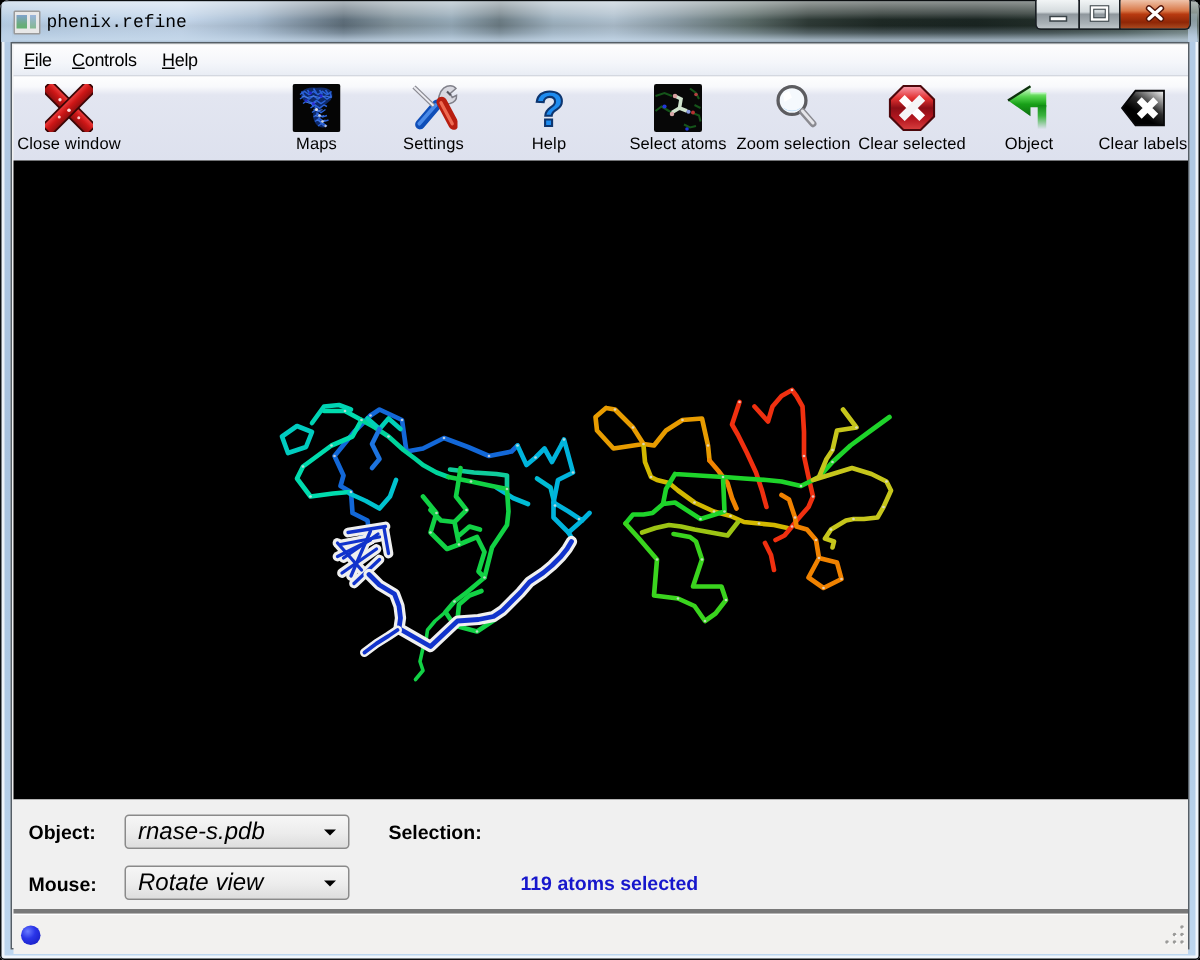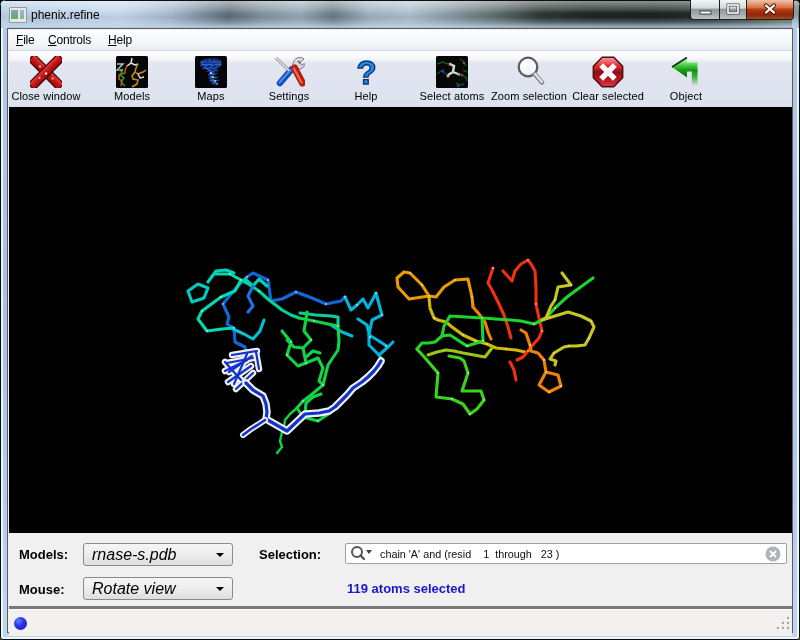--- a/index.html
+++ b/index.html
@@ -3,21 +3,21 @@
 <meta charset="utf-8">
 <style>
 html,body{margin:0;padding:0;}
 body{width:800px;height:640px;overflow:hidden;font-family:"Liberation Sans",sans-serif;background:#000;}
 #win{position:absolute;left:0;top:0;width:800px;height:640px;background:#000;}
 #frame{position:absolute;left:0;top:0;width:800px;height:640px;border-radius:6px 6px 3px 3px;overflow:hidden;
  background:linear-gradient(180deg,#b4cce6 0%,#a8c2de 45%,#aec9e4 70%,#bed7ef 100%);
  box-shadow:inset 0 0 0 1px #0b0e10, inset 0 0 0 3px rgba(252,254,255,.8);}
 
 #titlebar{position:absolute;left:1px;top:1px;width:798px;height:27px;
- background:linear-gradient(90deg,#b2cae2 0px,#c0d4e9 60px,#c6d8ec 120px,#a6bace 170px,#5e6e7a 228px,#84959f 262px,#95a9b7 300px,#6c7c84 332px,#9fb2c0 368px,#aebfcd 408px,#8b9ca6 448px,#5c6c6a 498px,#2e3a36 538px,#1e2925 585px,#1a2522 650px,#222e29 700px,#384842 748px,#586863 778px,#687872 798px);}
+ background:linear-gradient(90deg,#b2cae2 0px,#c0d4e9 60px,#c6d8ec 120px,#a6bace 170px,#5e6e7a 228px,#84959f 262px,#95a9b7 300px,#6c7c84 332px,#9fb2c0 368px,#aebfcd 408px,#8b9ca6 448px,#5c6c6a 498px,#2e3a36 538px,#1e2925 585px,#1a2522 650px,#222e29 700px,#384842 748px,#586863 778px,#687872 798px);font-family:Liberation Mono, monospace;}
 #titlebar .sheen{position:absolute;left:0;top:0;width:100%;height:100%;
  background:linear-gradient(180deg,rgba(255,255,255,.5) 0%,rgba(255,255,255,.2) 30%,rgba(255,255,255,0) 45%,rgba(0,0,0,.06) 60%,rgba(175,195,215,.3) 78%,rgba(196,215,233,.75) 95%,rgba(168,188,208,.8) 100%);}
 #appicon{position:absolute;left:8px;top:6px;width:16px;height:14px;background:#e8e8e8;border:1px solid #9a9a9a;border-radius:1px;}
 #appicon .p1{position:absolute;left:1px;top:2px;width:7px;height:9px;background:linear-gradient(180deg,#7fa2cc,#6aac7c 70%,#62b070);}
 #appicon .p2{position:absolute;left:10px;top:2px;width:4px;height:9px;background:linear-gradient(180deg,#9ab4dc,#84b890);}
 #title{position:absolute;left:30px;top:7px;font-size:12px;color:#000;}
 
 #caps{position:absolute;left:690px;top:0;width:102px;height:20px;}
 .cap{position:absolute;top:0;height:19px;border:1px solid #1a1f24;border-top:none;
  background:linear-gradient(180deg,#f2f5f6 0%,#d4dadd 42%,#8f979d 50%,#a9b1b6 82%,#bfc6ca 100%);}
@@ -105,32 +105,20 @@
       <g stroke="#3c0606" stroke-width="1.2">
        <rect x="-5" y="11.6" width="42" height="8.8" rx="1.5" transform="rotate(45 16 16)" fill="url(#rx)"></rect>
        <rect x="-5" y="11.6" width="42" height="8.8" rx="1.5" transform="rotate(-45 16 16)" fill="url(#rx)"></rect>
       </g>
       <circle cx="10" cy="10.5" r="1.1" fill="#ffd8d8"></circle>
               <circle cx="16" cy="17.5" r="1.2" fill="#ffe0e0"></circle>
       <circle cx="9.5" cy="22" r="1" fill="#ffc8c8"></circle>
               <circle cx="22.5" cy="22.5" r="1" fill="#ffcccc"></circle>
             </svg>
      <div class="lab">Close window</div></div>
-    <div class="tbtn" style="left:88px;"><svg class="ic" viewBox="0 0 32 32">
-      <rect width="32" height="32" rx="1.5" fill="#060606"></rect>
-      <g fill="none" stroke-width="1.5">
-       <path d="M16 2 L15 7 L11 10 M15 7 L19 9 L22 8" stroke="#e4e4e4"></path>
-       <path d="M1 8 L7 8 L1 14 L7 14" stroke="#b8c0b8"></path>
-       <path d="M2 13 L6 16 L4 19 L8 22 L5 26 L9 30" stroke="#1da526"></path>
-       <path d="M11 10 L9 14 L9 17 L3 19 L3 23 L6 25 L5 30" stroke="#c05a10"></path>
-       <path d="M22 8 L20 12 L19 16 L22 18 L27 16 L30 14 M19 16 L16 20 L17 23 L22 24 L21 28 L16 31" stroke="#c89012"></path>
-       <path d="M22 18 L24 22 L28 21" stroke="#d8d8d8"></path>
-      </g>
-            </svg>
-     <div class="lab">Models</div></div>
     <div class="tbtn" style="left:167px;"><svg class="ic" viewBox="0 0 32 32">
       <rect width="32" height="32" rx="1.5" fill="#050505"></rect>
       <path d="M6 5 Q10 1.5 16 2.5 Q23 1.5 26 5 Q28 9 24 12 Q20 15 18 18 Q16.5 22 19.5 25 L23 28.5 Q18 30 15.5 26.5 Q13 23 14 18 Q15 14 11 13 Q5.5 12 6 5 Z" fill="#10307c" opacity=".85"></path>
       <g fill="none" stroke="#2a62d8" stroke-width="1">
        <path d="M5 7 l3 -2 l3 2 l3 -2 l3 2 l3 -2 l3 2 l3 -2"></path>
        <path d="M5 10 l3 -2 l3 2 l3 -2 l3 2 l3 -2 l3 2 l3 -2"></path>
        <path d="M7 13 l3 -2 l3 2 l3 -2 l3 2 l3 -2"></path>
        <path d="M12 16 l3 -2 l3 2 l3 -2 l2 1"></path>
        <path d="M13 19 l3 -2 l3 2 l3 -2"></path>
        <path d="M14 22 l3 -2 l3 2 l3 -1"></path>
@@ -221,20 +209,33 @@
                   <stop offset=".45" stop-color="#3cb440"></stop>
                   <stop offset="1" stop-color="#dde1ee"></stop>
                 </linearGradient>
               </defs>
       <path d="M2 11 L17 1.5 L17 6.2 L27.5 6.2 L27.5 15.5 L17 15.5 L17 21.5 Z" fill="url(#ga)"></path>
       <rect x="21.8" y="14" width="5.7" height="16" fill="url(#gt)"></rect>
       <path d="M2 11 L17 1.5" stroke="#0c300c" stroke-width="1.6"></path>
       <path d="M17 6.2 L27.5 6.2" stroke="#a8f4a8" stroke-width="1.2"></path>
             </svg>
      <div class="lab">Object</div></div>
+    <div class="tbtn" style="left:718px;"><svg class="ic" viewBox="0 0 32 32">
+      <defs>
+                <linearGradient id="bt" x1="1" y1="0" x2="0.2" y2="1">
+                  <stop offset="0" stop-color="#ffffff"></stop>
+                  <stop offset=".18" stop-color="#a8a8a8"></stop>
+                  <stop offset=".45" stop-color="#2c2c2c"></stop>
+                  <stop offset=".7" stop-color="#000000"></stop>
+                </linearGradient>
+              </defs>
+      <path d="M2 16 L11 4.5 L30 4.5 L30 27.5 L11 27.5 Z" fill="url(#bt)" stroke="#08080a" stroke-width="1.2"></path>
+      <path d="M13.5 10.5 L24.5 21.5 M24.5 10.5 L13.5 21.5" stroke="#ffffff" stroke-width="4.6"></path>
+            </svg>
+     <div class="lab">Clear labels</div></div>
    </div>
    <div id="viewport">
     <svg width="784" height="426" viewBox="8 107 784 426" style="position:absolute;left:0;top:0;">
      <g fill="none" stroke-linejoin="round" stroke-linecap="round" stroke-width="3.1">
 
       <path stroke="#1368d8" d="M246 277 L235 288 222 304 228 317 226 324 233 328 234 342 244 347 245 354 240 357"></path>
       <path stroke="#1368d8" d="M246 277 L252 273 267 280 270 301 281 299 295 292 311 298 325 304 340 301 344 297"></path>
       <path stroke="#00dcae" d="M215 274 L229 274 240 280 234 291 220 297 201 311 197 319 206 331 221 329 232 328"></path>
       <path stroke="#00d49c" d="M240 280 L249 285 258 291 268 300 276 306 281 310 290 315 298 318"></path>
       <path stroke="#00c3cf" d="M232 329 L243 334 252 339 259 331 263 320"></path>
@@ -360,37 +361,25 @@
       <circle cx="543" cy="360" r=".9"></circle>
               <circle cx="545" cy="372" r=".9"></circle>
               <circle cx="548" cy="392" r=".9"></circle>
       <circle cx="560" cy="386" r=".9"></circle>
               <circle cx="529" cy="345" r=".9"></circle>
               <circle cx="475" cy="341" r=".9"></circle>
      </g>
     </svg>
    </div>
    <div id="controls">
-    <div class="blab" style="left:10px;top:14px;">Models:</div>
+    <div class="blab" style="left:10px;top:14px;">Object:</div>
     <div class="combo" style="left:74px;top:10px;">rnase-s.pdb<div class="arr"></div></div>
     <div class="blab" style="left:10px;top:49px;">Mouse:</div>
     <div class="combo" style="left:74px;top:44px;">Rotate view<div class="arr"></div></div>
     <div class="blab" style="left:250px;top:14px;">Selection:</div>
-    <div id="selfield">
-     <svg width="30" height="19">
-              <circle cx="11" cy="8" r="5" fill="none" stroke="#555" stroke-width="2"></circle>
-              <line x1="14.5" y1="11.5" x2="18" y2="15" stroke="#555" stroke-width="2.4" stroke-linecap="round"></line>
-              <path d="M20 6 l6 0 l-3 4 z" fill="#444"></path>
-            </svg>
-     <div id="seltext">chain 'A' and (resid&nbsp;&nbsp;&nbsp;&nbsp;1&nbsp;&nbsp;through&nbsp;&nbsp;&nbsp;23 )</div>
-     <svg width="18" height="18" style="position:absolute;right:4px;top:1px;">
-              <circle cx="9" cy="9" r="7.5" fill="#b0b4ba"></circle>
-              <path d="M6 6 L12 12 M12 6 L6 12" stroke="#fff" stroke-width="1.8"></path>
-            </svg>
-    </div>
     <div id="atoms">119 atoms selected</div>
    </div>
    <div id="statusbar">
           <div class="dot"></div>
           <div class="st">Idle</div>
     <svg width="24" height="24" style="position:absolute;right:0px;bottom:0px;">
             <g fill="#9a9a98">
               <circle cx="20" cy="6" r="1.2"></circle>
               <circle cx="20" cy="11" r="1.2"></circle>
               <circle cx="20" cy="16" r="1.2"></circle>

